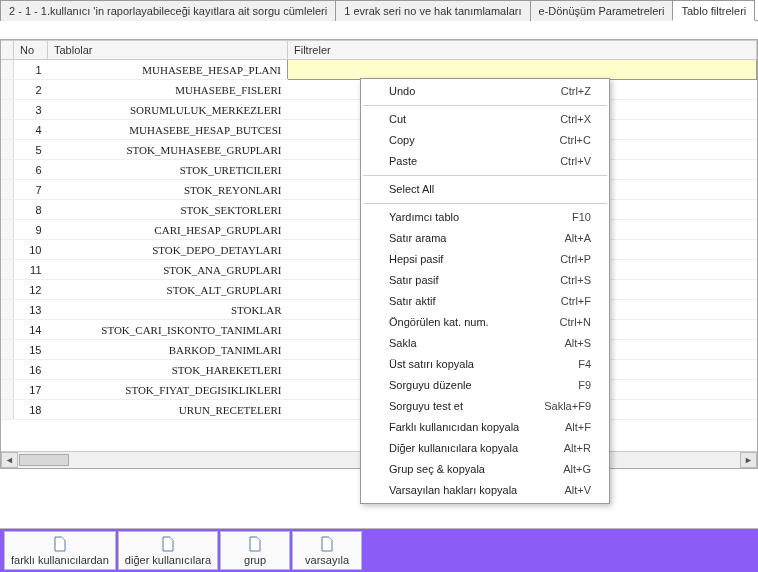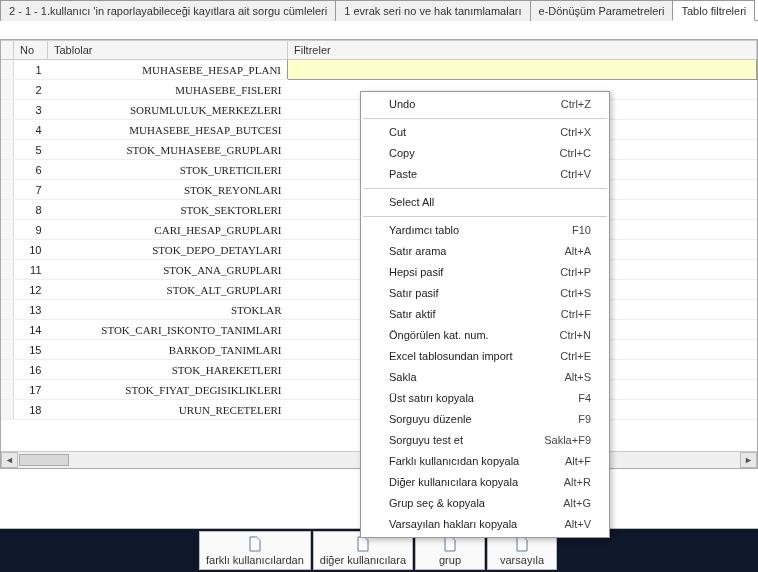--- a/index.html
+++ b/index.html
@@ -21,26 +21,26 @@
 .grid tbody tr.selected td.filter { background: #ffffcc; border: 1px solid #999; }
 .grid tbody td.filter { }
 .row-handle { width: 10px; border-right: 1px solid #ddd; background: #f7f7f7; }
 
 .hscroll { position: absolute; bottom: 0; left: 0; right: 0; height: 17px; background: #f0f0f0; border-top: 1px solid #ccc; }
 .hscroll .thumb { position: absolute; left: 18px; top: 2px; width: 50px; height: 12px; background: #d8d8d8; border: 1px solid #aaa; }
 .hscroll .arrow { position: absolute; top: 0; width: 17px; height: 16px; background: #e8e8e8; border: 1px solid #bbb; text-align: center; line-height: 14px; font-size: 9px; color: #555; }
 .hscroll .arrow.left { left: 0; }
 .hscroll .arrow.right { right: 0; }
 
-.context-menu { position: absolute; left: 360px; top: 78px; width: 250px; background: #fff; border: 1px solid #999; box-shadow: 2px 2px 6px rgba(0,0,0,0.25); z-index: 100; padding: 2px 0; margin-top: 13px; }
+.context-menu { position: absolute; left: 360px; top: 78px; width: 250px; background: #fff; border: 1px solid #999; box-shadow: 2px 2px 6px rgba(0,0,0,0.25); z-index: 100; padding: 2px 0; }
 .cm-item { display: flex; justify-content: space-between; padding: 3px 18px 3px 28px; cursor: pointer; color: #222; line-height: 15px; }
 .cm-sep { height: 1px; background: #d0d0d0; margin: 3px 2px; }
 .cm-shortcut { color: #444; }
 
-.toolbar { position: absolute; left: 0; right: 0; bottom: 0; height: 44px; border-top: 1px solid #bbb; background: #0f172a; display: flex; padding: 2px 4px; justify-content: center; }
+.toolbar { position: absolute; left: 0; right: 0; bottom: 0; height: 44px; border-top: 1px solid #bbb; background: #8b5cf6; display: flex; padding: 2px 4px; }
 .tool-btn { display: flex; flex-direction: column; align-items: center; justify-content: center; padding: 2px 6px; border: 1px solid #bbb; background: #fafafa; margin-right: 2px; min-width: 70px; cursor: pointer; }
 .tool-btn .ic { width: 16px; height: 16px; margin-bottom: 2px; }
 .tool-btn .lbl { font-size: 11px; color: #333; white-space: nowrap; }
 
 svg.doc-icon { display:block; }
 </style>
 </head>
 <body>
 
 <div class="tabs">
@@ -219,24 +219,20 @@
     </div>
     <div class="cm-item">
       <span>Satır aktif</span>
       <span class="cm-shortcut">Ctrl+F</span>
     </div>
     <div class="cm-item">
       <span>Öngörülen kat. num.</span>
       <span class="cm-shortcut">Ctrl+N</span>
     </div>
     <div class="cm-item">
-      <span>Excel tablosundan import</span>
-      <span class="cm-shortcut">Ctrl+E</span>
-    </div>
-    <div class="cm-item">
       <span>Sakla</span>
       <span class="cm-shortcut">Alt+S</span>
     </div>
     <div class="cm-item">
       <span>Üst satırı kopyala</span>
       <span class="cm-shortcut">F4</span>
     </div>
     <div class="cm-item">
       <span>Sorguyu düzenle</span>
       <span class="cm-shortcut">F9</span>

